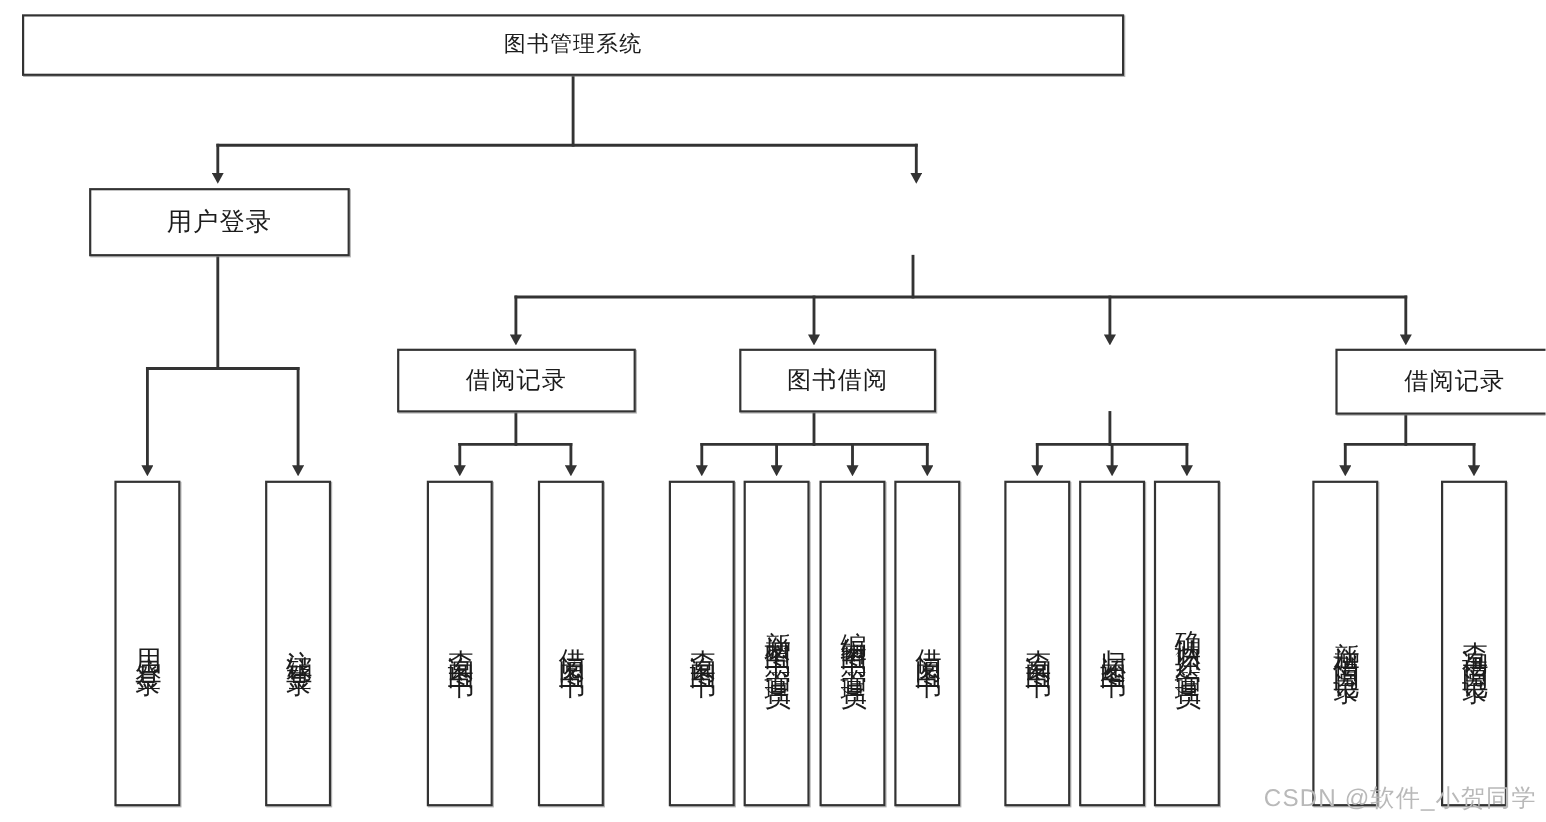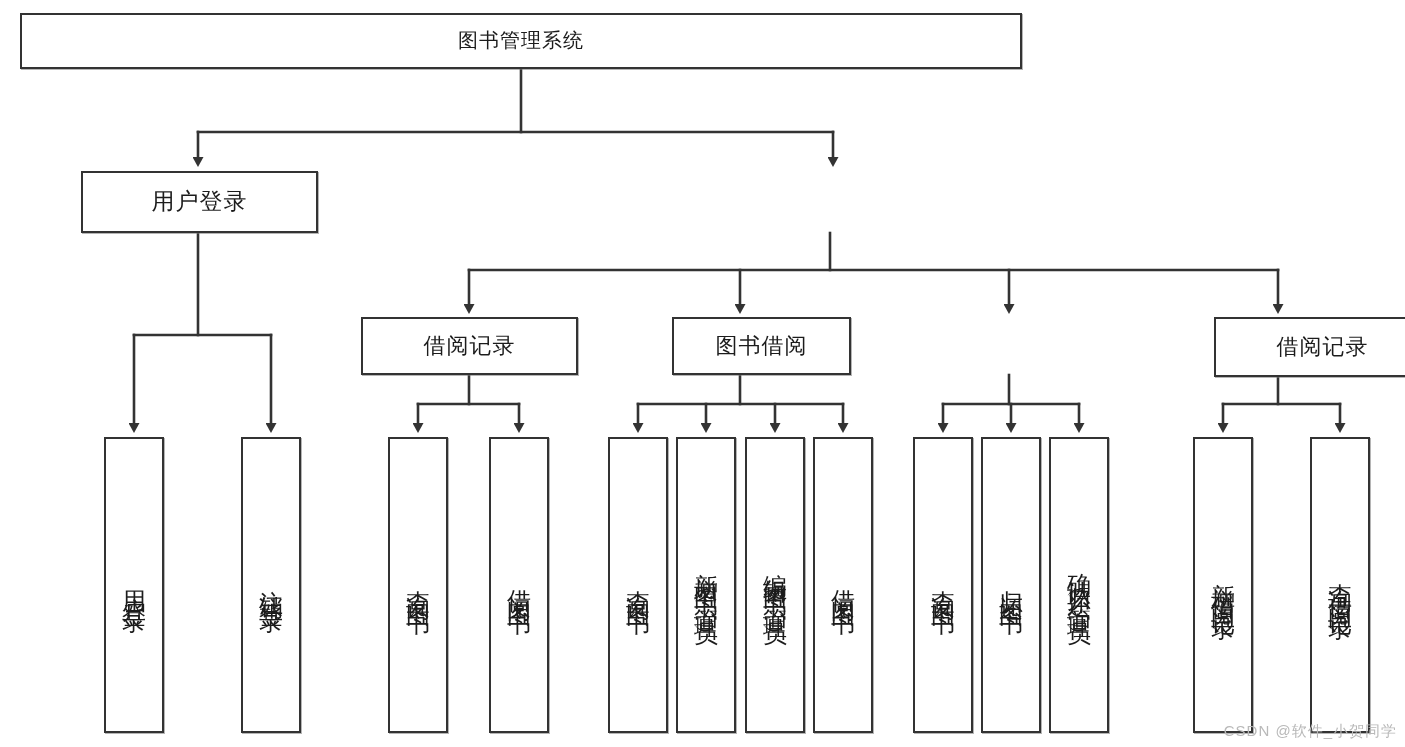--- a/index.html
+++ b/index.html
@@ -49,21 +49,21 @@
     font-size:24px;
     line-height:1;
     letter-spacing:7px;
     white-space:nowrap;
     text-align:center;
   }
 
   .watermark{
     position:absolute;
     right:8px;bottom:6px;
-    font-size:15px;
+    font-size:22px;
     color:#b9b9b9;
     letter-spacing:1px;
     z-index:3;
     white-space:nowrap;
   }
 </style>
 </head>
 <body>
 
 <div id="canvas">

